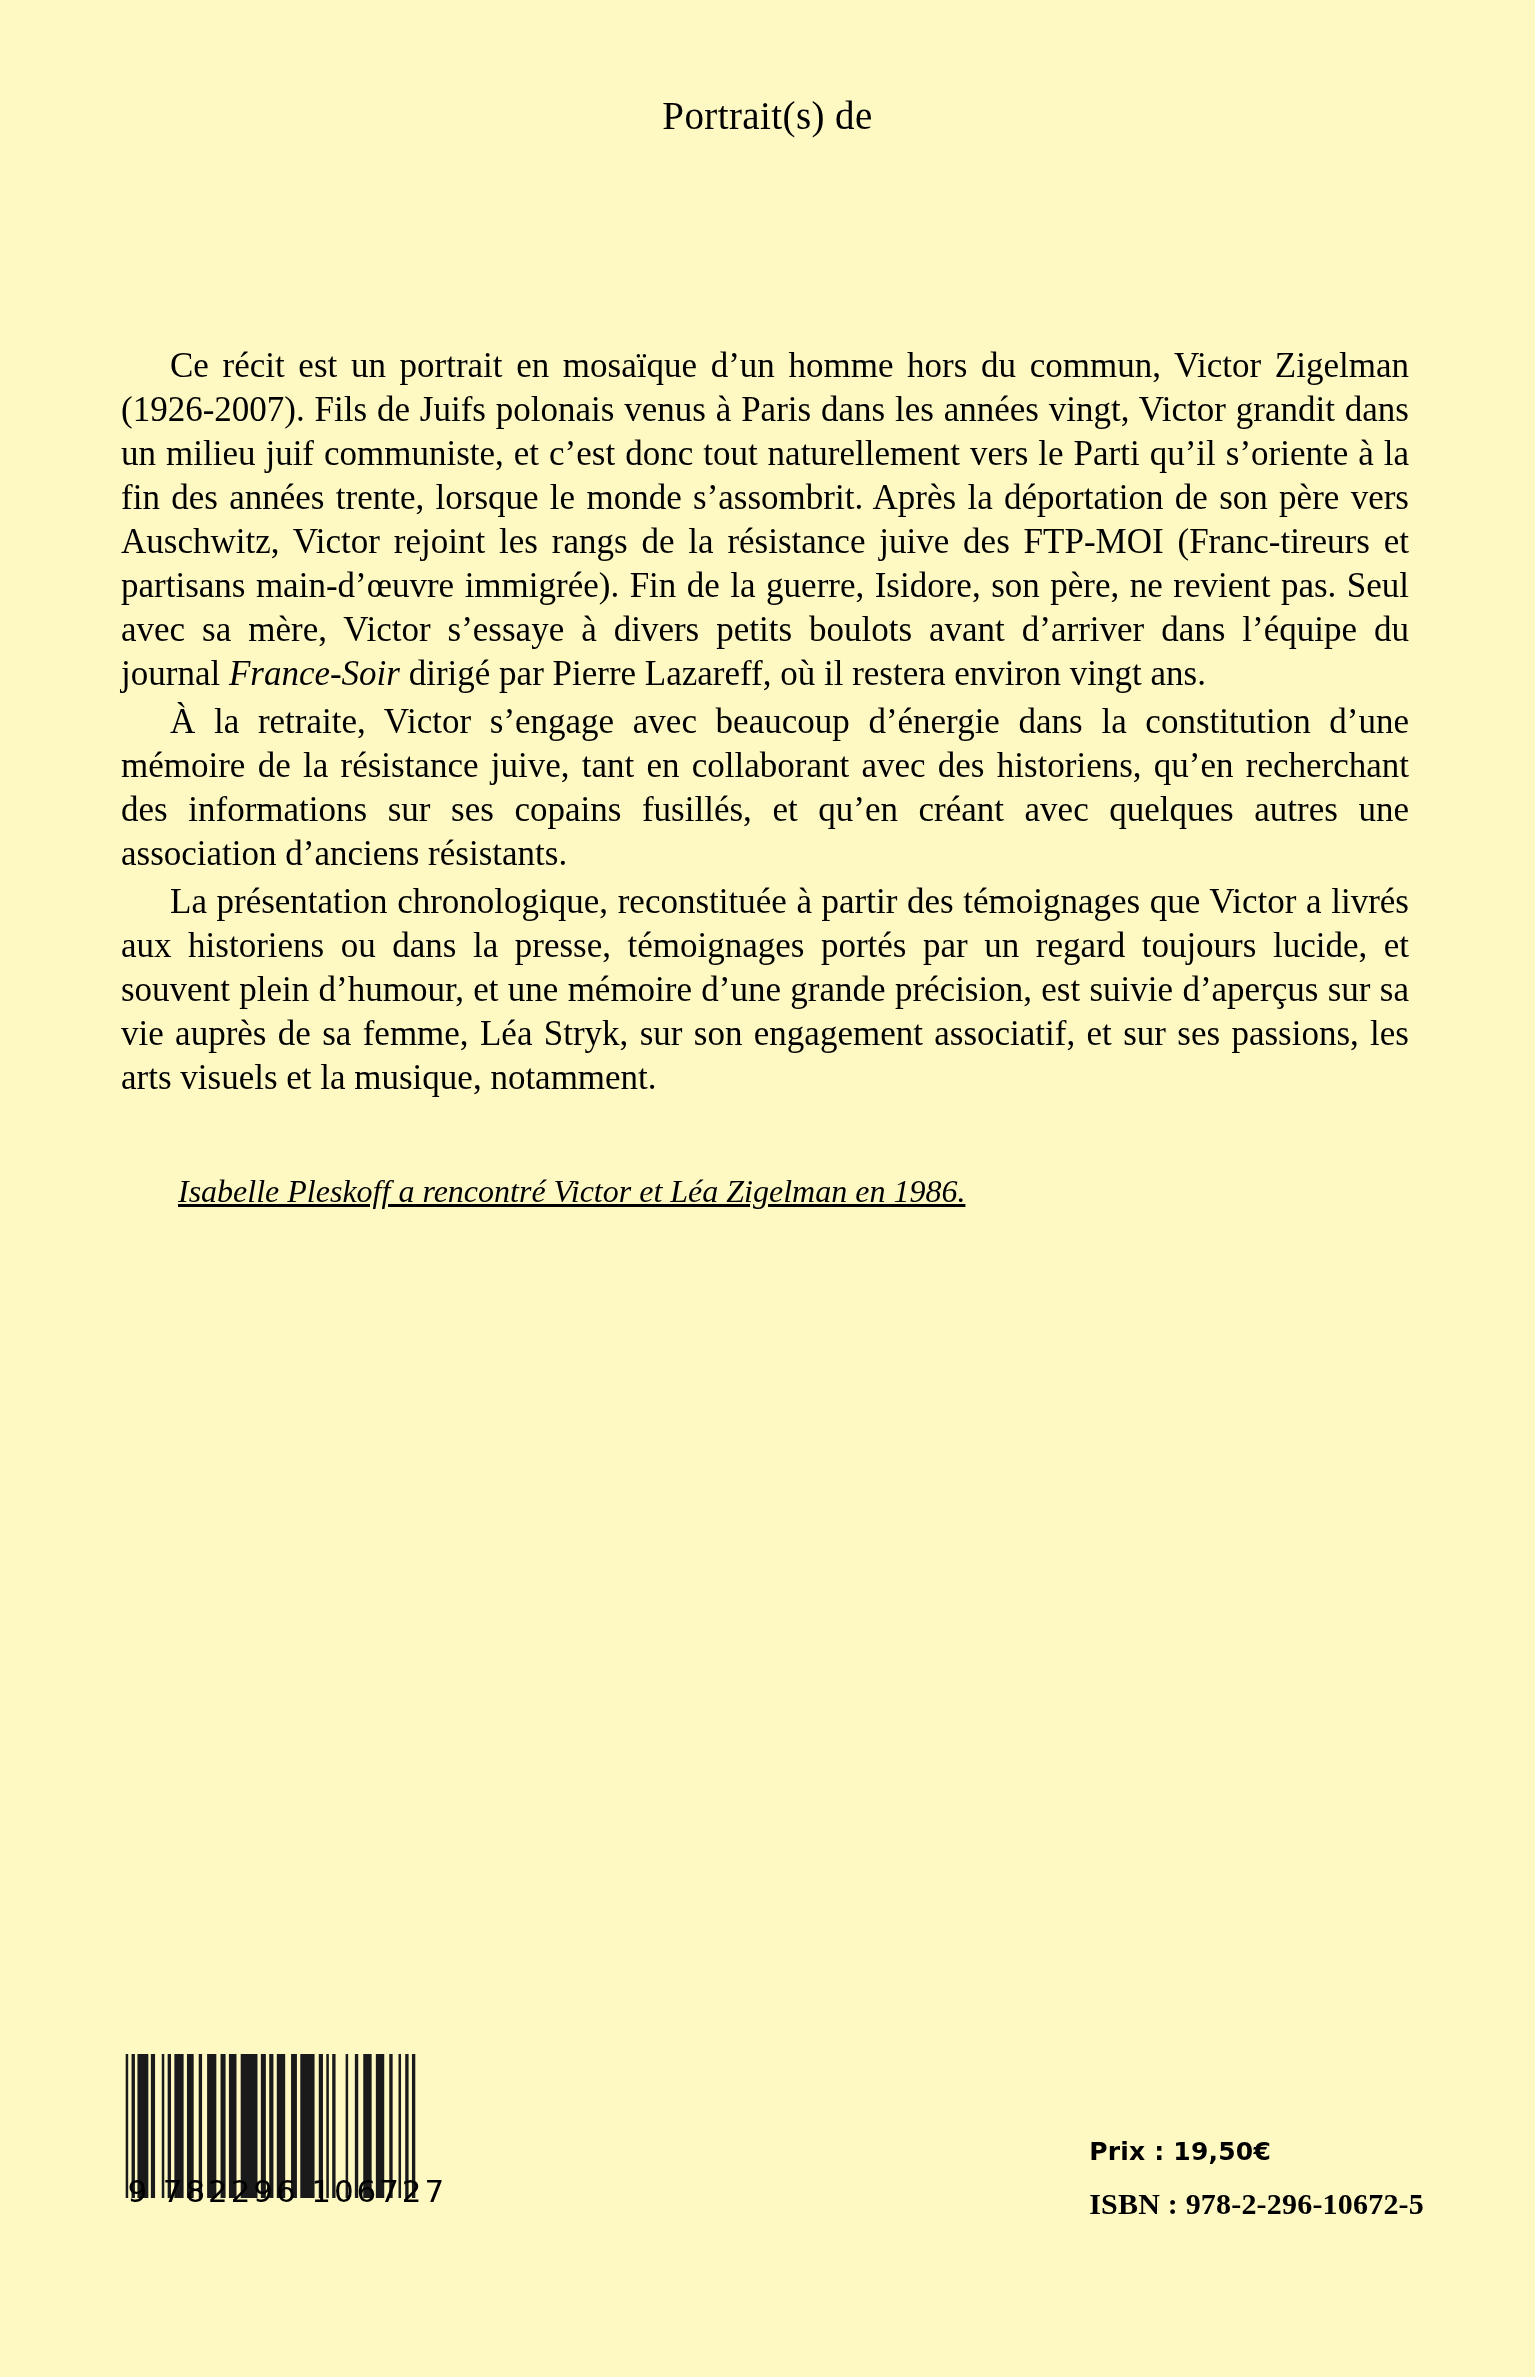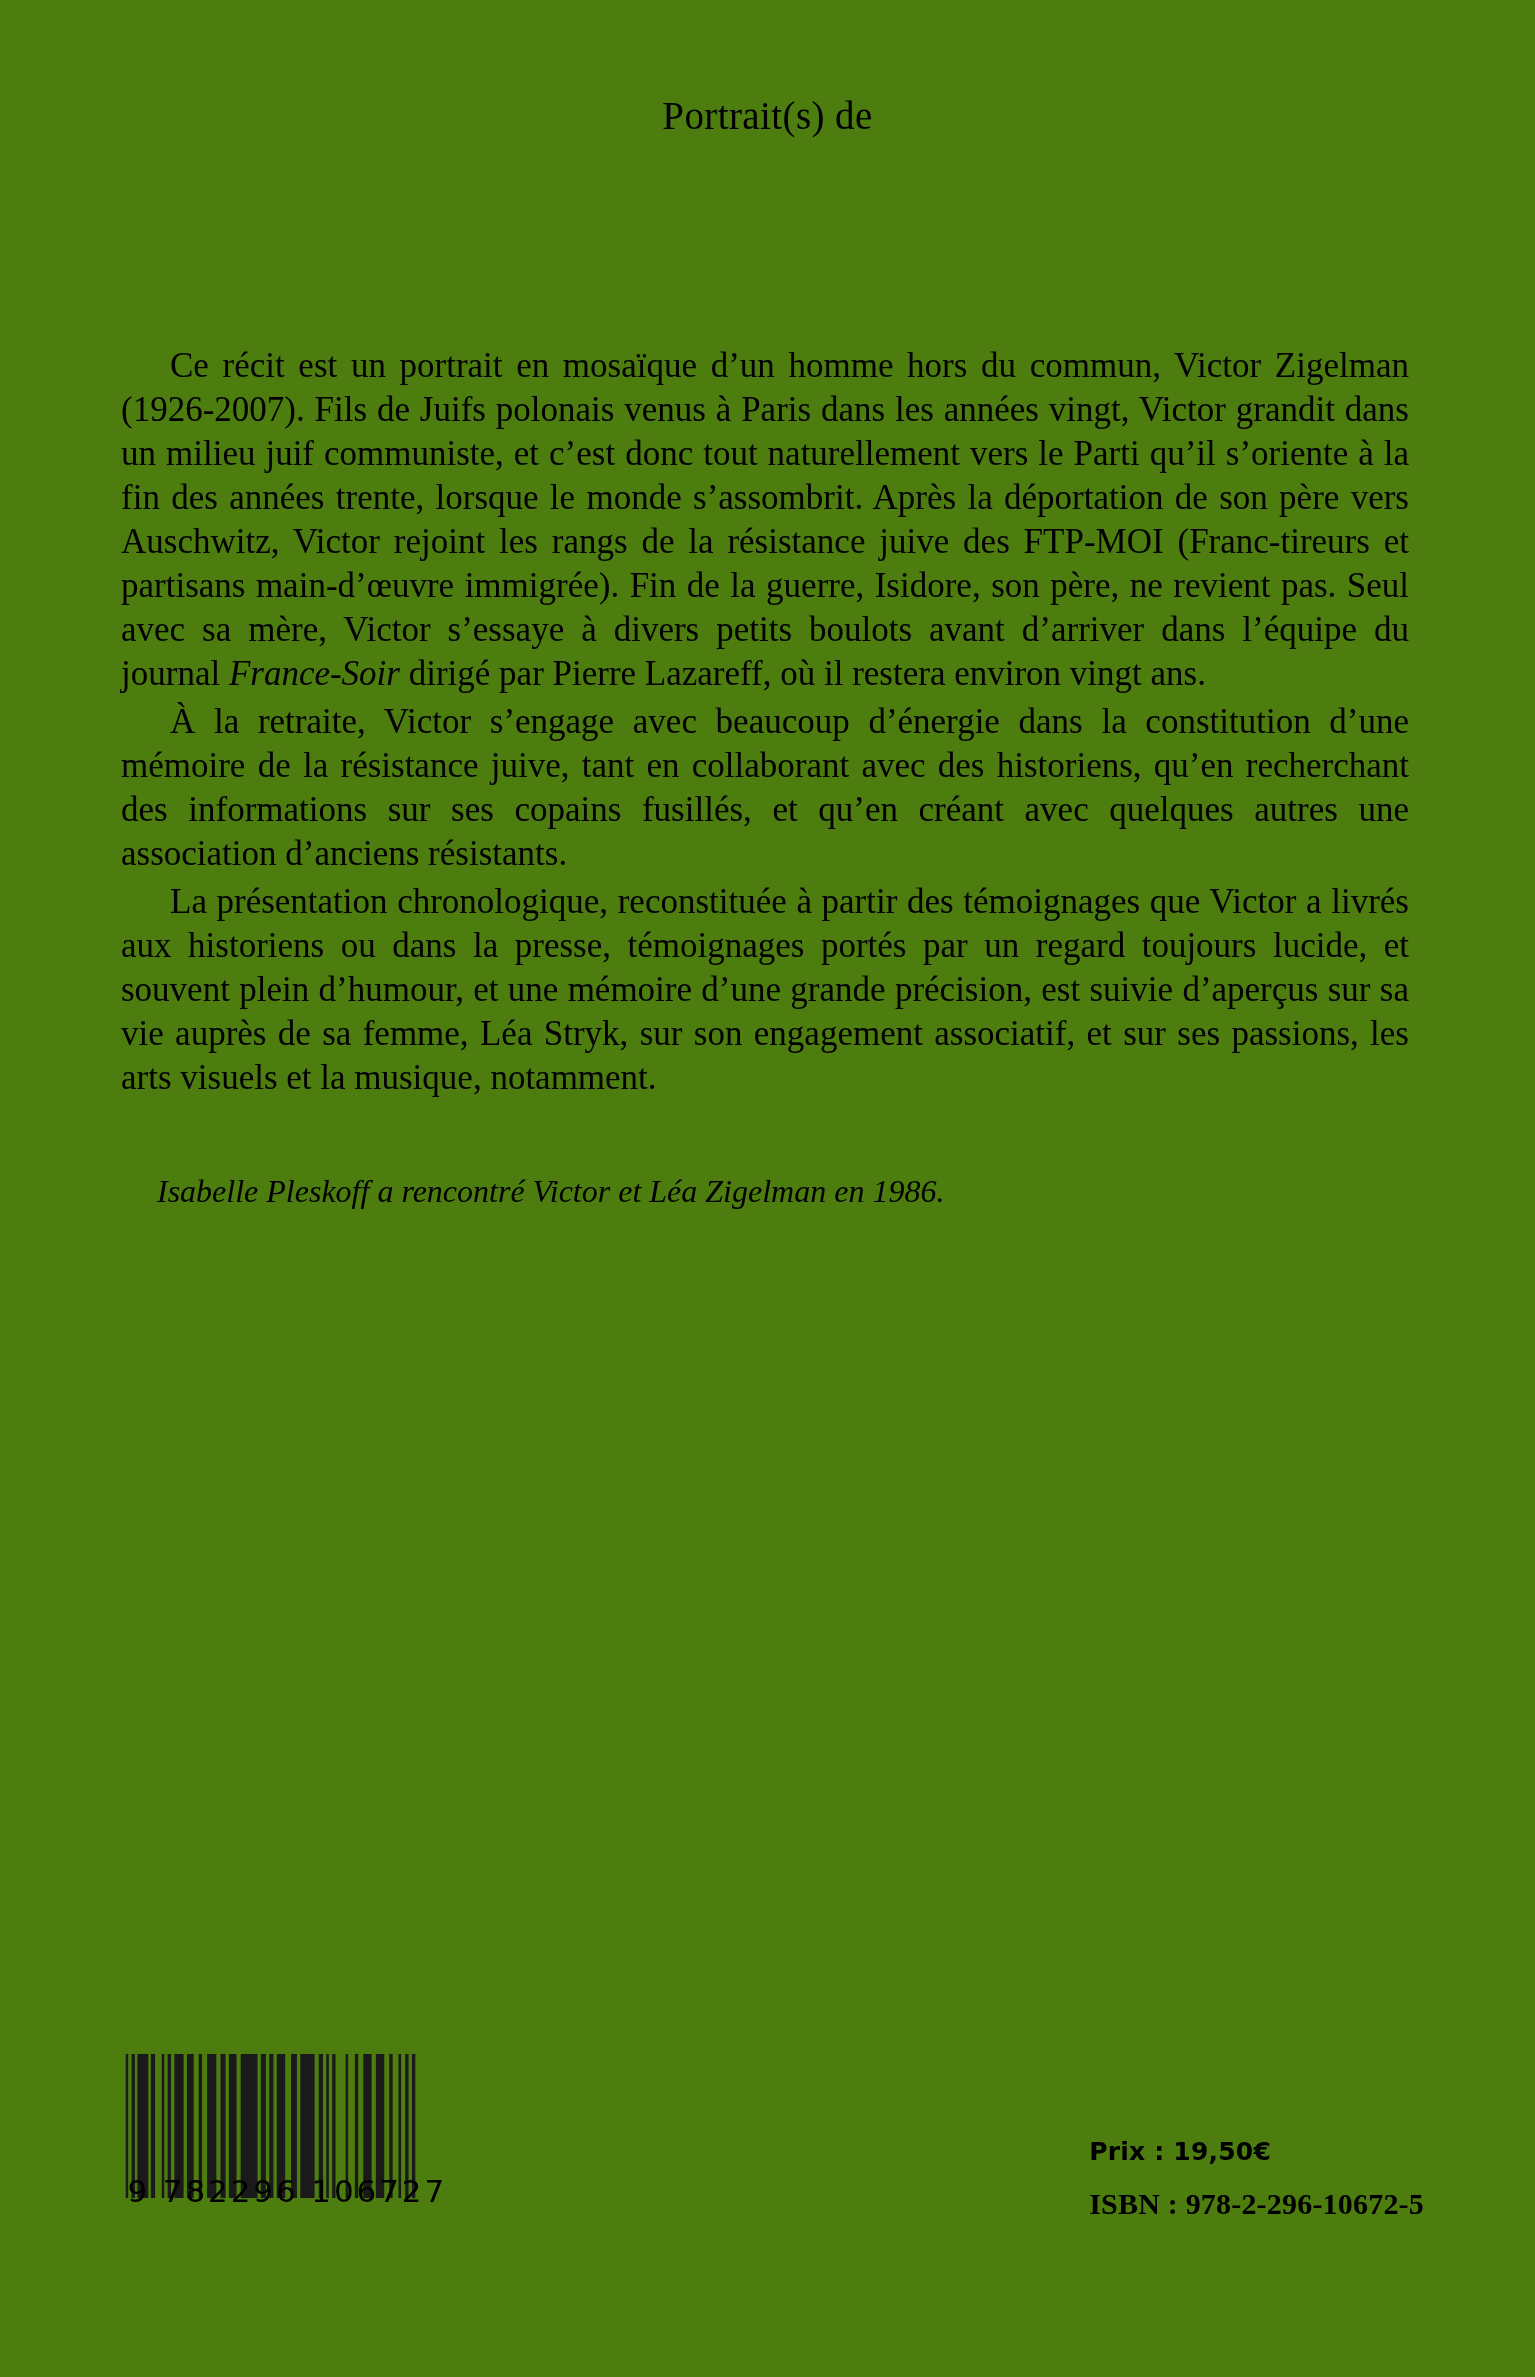--- a/index.html
+++ b/index.html
@@ -12,21 +12,21 @@
     height: 2377px;
     position: relative;
     font-family: "Liberation Serif", "DejaVu Serif", serif;
     color: #000000;
     overflow: hidden;
   }
 
   .page {
     position: absolute;
     inset: 0;
-    background: #4d7c0f;
+    background: #fef9c3;
   }
 
   
   .title-block {
     position: absolute;
     top: 94px;
     left: 0;
     width: 1535px;
     text-align: center;
   }
@@ -61,26 +61,27 @@
     text-indent: 49px;
     text-align: justify;
   }
   .blurb p:last-child { text-align: justify; }
   .blurb i { font-style: italic; }
 
   
   .author-note {
     position: absolute;
     top: 1171px;
-    left: 157px;
+    left: 178px;
     width: 1258px;
     font-style: italic;
     font-size: 32px;
     line-height: 40px;
     text-align: left;
+    text-decoration: underline;
   }
   .author-note div { white-space: nowrap; }
 
   
   .barcode-wrap {
     position: absolute;
     left: 124px;
     top: 2054px;
     width: 319px;
   }

